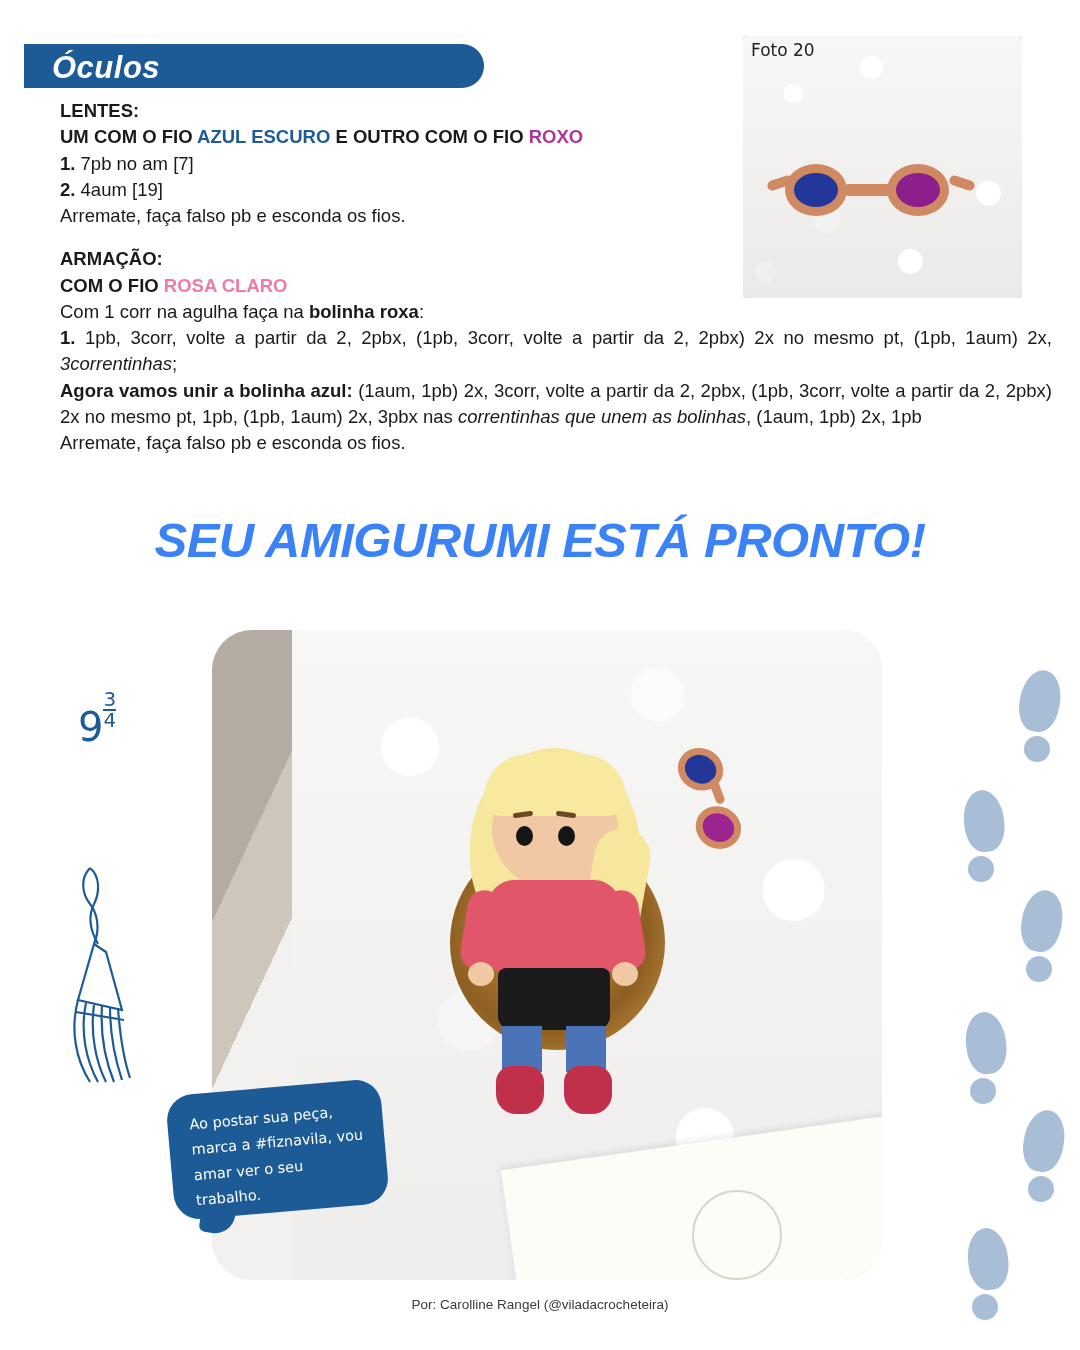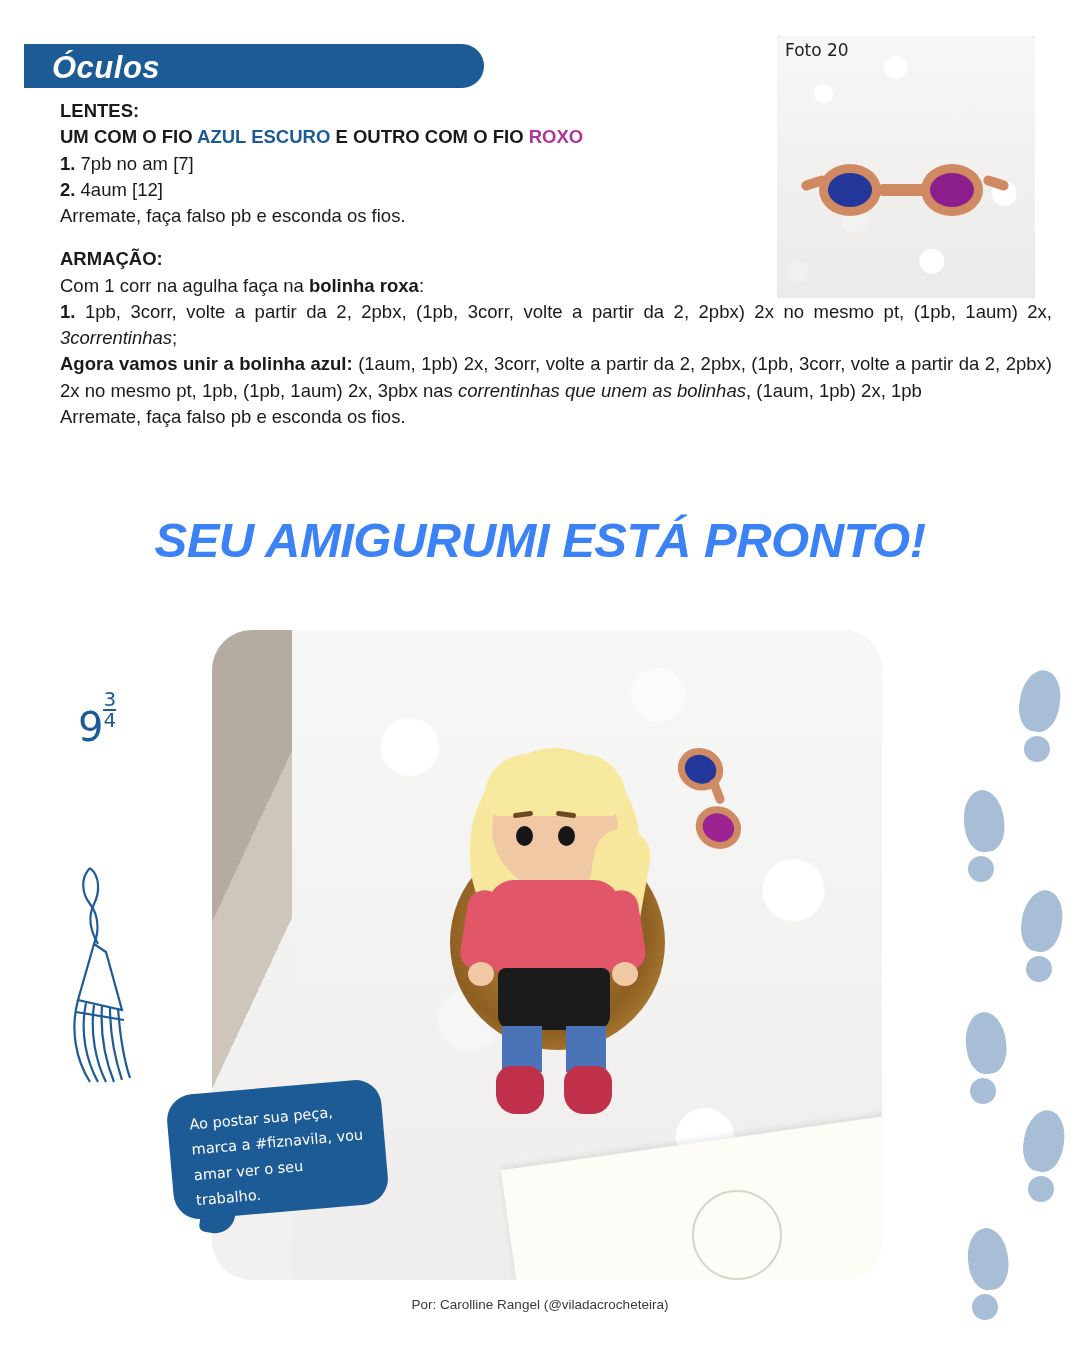--- a/index.html
+++ b/index.html
@@ -29,21 +29,21 @@
   .instructions p{margin:0 0 0 8px;}
   .gap{height:17px;}
   .b{font-weight:bold;}
   .blue{color:#1c5b96;font-weight:bold;}
   .purple{color:#b0349a;font-weight:bold;}
   .pink{color:#f07aa8;font-weight:bold;}
   .just{text-align:justify;}
   .ital-b{font-weight:normal;font-style:italic;}
   
   .photo20{
-    position:absolute;left:777px;top:36px;width:258px;height:262px;
+    position:absolute;left:743px;top:36px;width:279px;height:262px;
     border-radius:4px;overflow:hidden;
     background:#3b82f6;
   }
   .photo20 .snow{
     position:absolute;inset:0;
     background:
       radial-gradient(circle at 18% 22%, #ffffff 0 9px, rgba(255,255,255,0) 10px),
       radial-gradient(circle at 46% 12%, #ffffff 0 11px, rgba(255,255,255,0) 12px),
       radial-gradient(circle at 72% 26%, #f4f4f4 0 10px, rgba(255,255,255,0) 11px),
       radial-gradient(circle at 88% 60%, #ffffff 0 12px, rgba(255,255,255,0) 13px),
@@ -215,27 +215,30 @@
 
 <div class="instructions">
   <p><span class="b">LENTES:</span></p>
   <p>
     <span class="b">UM COM O FIO </span><span class="blue">AZUL ESCURO</span><span class="b"> E OUTRO COM O FIO </span><span class="purple">ROXO</span>
   </p>
   <p>
     <span class="b">1.</span><span> 7pb no am [7]</span>
   </p>
   <p>
-    <span class="b">2.</span><span> 4aum [12]</span>
+    <span class="b">2.</span><span> 4aum [19]</span>
   </p>
   <p>Arremate, faça falso pb e esconda os fios.</p>
 
   <div class="gap"></div>
 
   <p><span class="b">ARMAÇÃO:</span></p>
+  <p>
+    <span class="b">COM O FIO </span><span class="pink">ROSA CLARO</span>
+  </p>
   <p>
     <span>Com 1 corr na agulha faça na </span><span class="b">bolinha roxa</span><span>:</span>
   </p>
   <p class="just">
     <span class="b">1.</span><span> 1pb, 3corr, volte a partir da 2, 2pbx, (1pb, 3corr, volte a partir da 2, 2pbx) 2x no mesmo pt, (1pb, 1aum) 2x, </span><span class="ital-b">3correntinhas</span><span>;</span>
   </p>
   <p class="just">
     <span class="b">Agora vamos unir a bolinha azul:</span><span> (1aum, 1pb) 2x, 3corr, volte a partir da 2, 2pbx, (1pb, 3corr, volte a partir da 2, 2pbx) 2x no mesmo pt, 1pb, (1pb, 1aum) 2x, 3pbx nas </span><span class="ital-b">correntinhas que unem as bolinhas</span><span>, (1aum, 1pb) 2x, 1pb</span>
   </p>
   <p>Arremate, faça falso pb e esconda os fios.</p>

